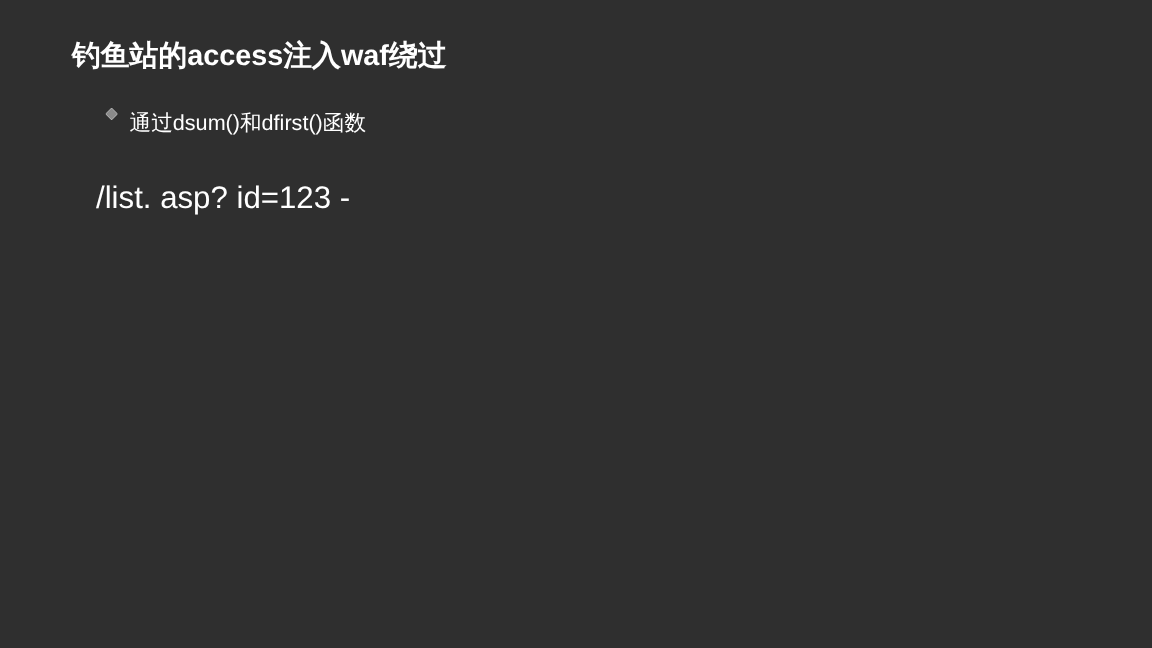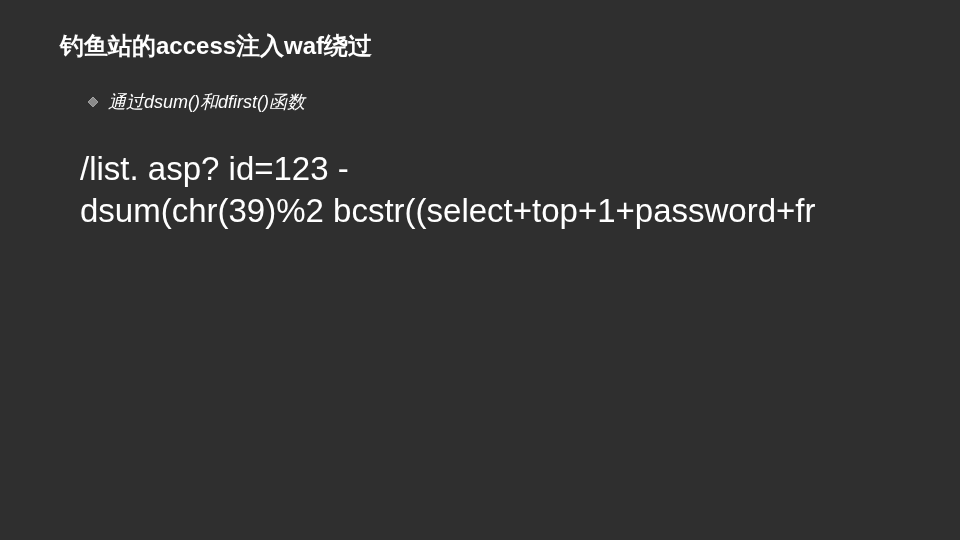--- a/index.html
+++ b/index.html
@@ -16,42 +16,40 @@
     position: relative;
   }
   .title {
     font-size: 24px;
     font-weight: bold;
     color: #ffffff;
     margin-bottom: 28px;
   }
   .bullet-row {
     display: flex;
-    align-items: center;
     margin-left: 28px;
     margin-bottom: 34px;
-    font-style: italic;
   }
   .bullet-icon {
     width: 10px;
     height: 10px;
     margin-right: 10px;
     display: inline-flex;
     align-items: center;
     justify-content: center;
   }
   .bullet-icon svg { display: block; }
   .bullet-text {
     font-size: 18px;
     color: #ffffff;
   }
   .code-block {
     margin-left: 20px;
     margin-right: 30px;
-    font-size: 33px;
+    font-size: 26px;
     line-height: 1.28;
     color: #ffffff;
     word-break: break-all;
     font-family: "Microsoft YaHei", Arial, sans-serif;
   }
 </style>
 </head>
 <body>
 
 <div class="slide">
@@ -62,16 +60,15 @@
     <span class="bullet-icon">
       <svg width="10" height="10" viewBox="0 0 10 10">
         <rect x="5" y="0" width="7" height="7" transform="rotate(45 5 0)" fill="#8a8a8a" stroke="#d0d0d0" stroke-width="0.6"></rect>
       </svg>
     </span>
     <span class="bullet-text">通过dsum()和dfirst()函数</span>
   </div>
 
   <div class="code-block">
     <div>/list. asp? id=123 -</div>
-    <div>dsum(chr(39)%2 bcstr((select+top+1+password+fr</div>
   </div>
 
 </div>
 
 </body></html>

